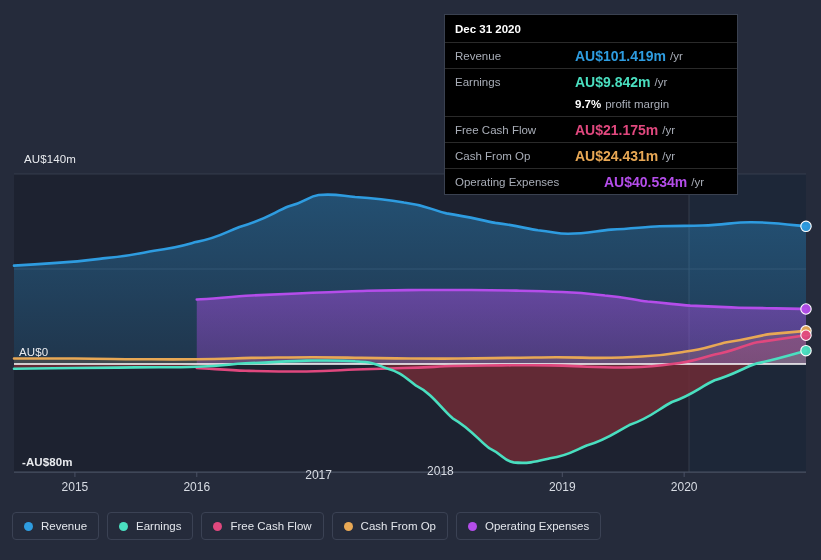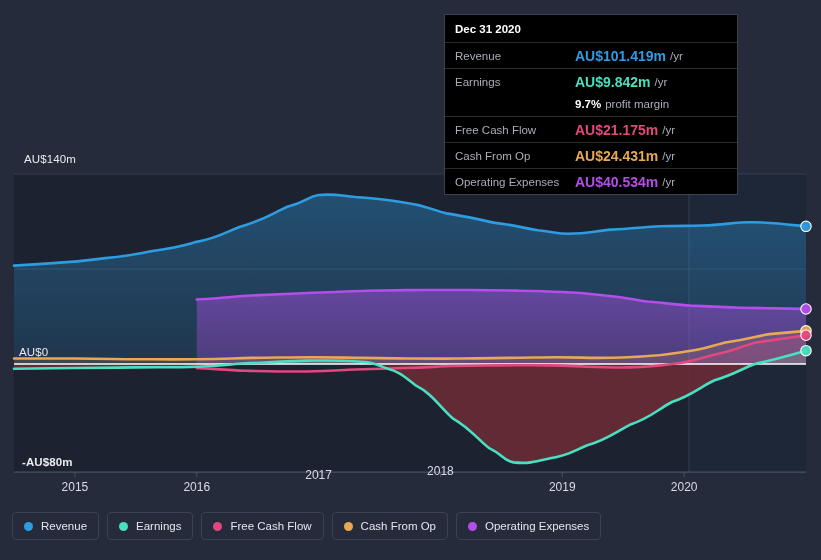--- a/index.html
+++ b/index.html
@@ -192,21 +192,21 @@
     </div>
 
     <div class="tt-row">
       <span class="tt-key">Cash From Op</span>
       <span class="tt-val" id="ttv3" style="color: rgb(232, 168, 85);">AU$24.431m</span>
       <span class="tt-suffix">/yr</span>
     </div>
 
     <div class="tt-row">
       <span class="tt-key">Operating Expenses</span>
-      <span class="tt-val" id="ttv4" style="color: rgb(180, 77, 234);">AU$40.534m</span>
+      <span class="tt-val" id="ttv4" style="color: rgb(180, 77, 234); margin-left: 29px;">AU$40.534m</span>
       <span class="tt-suffix">/yr</span>
     </div>
   </div>
 
   <div class="legend">
     <div class="legend-item">
       <span class="legend-dot" id="ld0" style="background: rgb(46, 156, 224);"></span>
       <span class="legend-label">Revenue</span>
     </div>
     <div class="legend-item">

